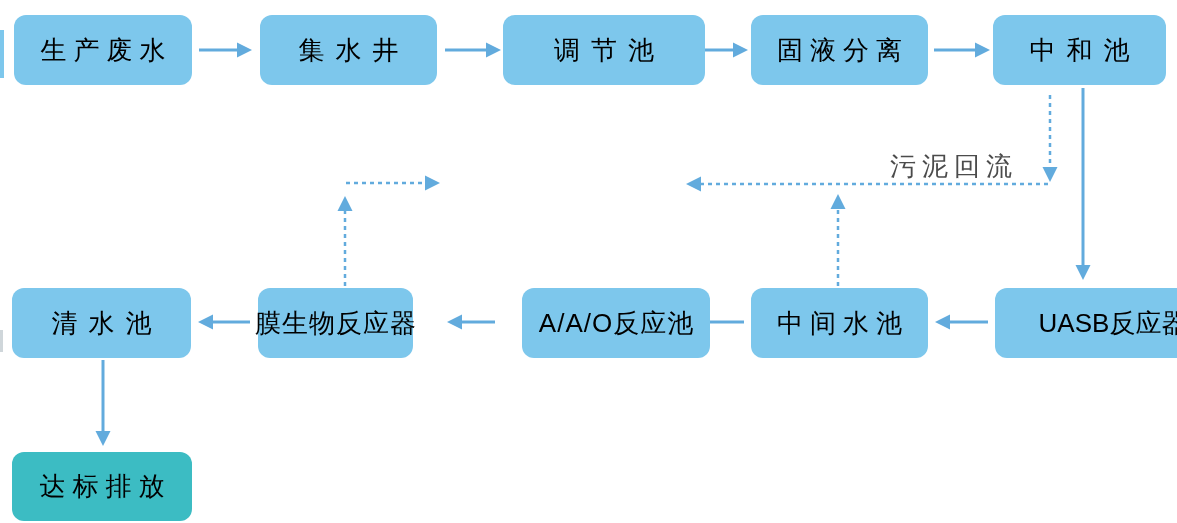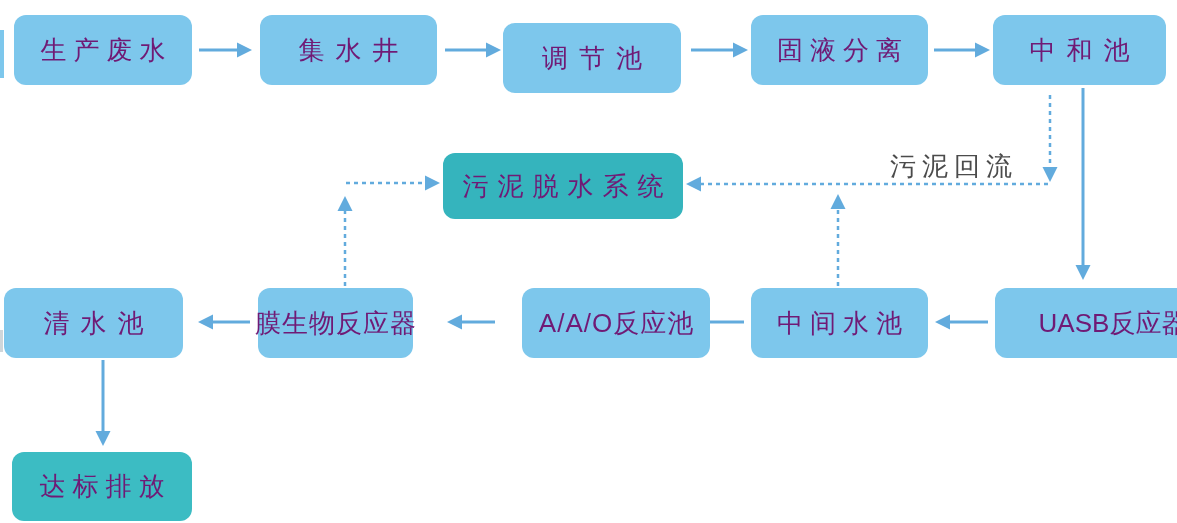--- a/index.html
+++ b/index.html
@@ -1,21 +1,21 @@
 <!DOCTYPE html>
 <html style="--node-blue: #7dc7ec; --teal-dark: #35b4bd; --teal-light: #3cbcc3; --arrow-blue: #62abdd; --label-gray: #4b4b4b;"><head>
 <meta charset="utf-8">
 <style>
   html,body{margin:0;padding:0;background:#ffffff;}
   .stage{position:relative;width:1177px;height:523px;background:#fff;overflow:hidden;font-family:"Liberation Sans",sans-serif;}
   .arrows{position:absolute;left:0;top:0;width:1177px;height:523px;}
   .arrows line{stroke:var(--arrow-blue);stroke-width:3;}
   .arrows line.dash{stroke-width:2.5;stroke-dasharray:4 4;}
   .arrows polygon{fill:var(--arrow-blue);}
-  .node{position:absolute;border-radius:12px;color:#701a75;display:flex;align-items:center;justify-content:center;font-size:26px;}
+  .node{position:absolute;border-radius:12px;color:#000000;display:flex;align-items:center;justify-content:center;font-size:26px;}
   .node span{white-space:nowrap;}
   .blue{background:var(--node-blue);}
   .teal1{background:var(--teal-dark);}
   .teal2{background:var(--teal-light);font-family:Liberation Serif, serif;}
   .ls11{letter-spacing:11px;} .ls11 span{transform:translateX(5.5px);}
   .ls7{letter-spacing:7px;} .ls7 span{transform:translateX(3.5px);}
   .ls9{letter-spacing:9px;} .ls9 span{transform:translateX(4.5px);}
   .ls1{letter-spacing:1px;} .ls1 span{transform:translateX(.5px);}
   .ls0{letter-spacing:0;padding-left:32px;}
   .flow-label{position:absolute;left:890px;top:149px;font-size:26px;letter-spacing:6px;color:var(--label-gray);white-space:nowrap;}
@@ -87,47 +87,44 @@
         <polygon points="440,183 425,175.5 425,190.5"></polygon>
     </g>
   </svg>
 
   <div class="node blue ls7" style="left:14px;top:15px;width:178px;height:70px">
       <span>生产废水</span>
     </div>
   <div class="node blue ls11" style="left:260px;top:15px;width:177px;height:70px">
       <span>集水井</span>
     </div>
-  <div class="node blue ls11" style="left:503px;top:23px;width:178px;height:70px">
+  <div class="node blue ls11" style="left:503px;top:15px;width:202px;height:70px">
       <span>调节池</span>
     </div>
   <div class="node blue ls7" style="left:751px;top:15px;width:177px;height:70px">
       <span>固液分离</span>
     </div>
   <div class="node blue ls11" style="left:993px;top:15px;width:173px;height:70px">
       <span>中和池</span>
     </div>
 
-  <div class="node teal1 ls9" style="left:443px;top:153px;width:240px;height:66px">
-      <span>污泥脱水系统</span>
-    </div>
 
   <div class="node blue ls0" style="left:995px;top:288px;width:172px;height:70px">
       <span>UASB反应器</span>
     </div>
   <div class="node blue ls7" style="left:751px;top:288px;width:177px;height:70px">
       <span>中间水池</span>
     </div>
   <div class="node blue ls1" style="left:522px;top:288px;width:188px;height:70px">
       <span>A/A/O反应池</span>
     </div>
   <div class="node blue ls1" style="left:258px;top:288px;width:155px;height:70px">
       <span>膜生物反应器</span>
     </div>
-  <div class="node blue ls11" style="left:4px;top:288px;width:179px;height:70px">
+  <div class="node blue ls11" style="left:12px;top:288px;width:179px;height:70px">
       <span>清水池</span>
     </div>
 
   <div class="node teal2 ls7" style="left:12px;top:452px;width:180px;height:69px">
       <span>达标排放</span>
     </div>
 
   <div class="flow-label">污泥回流</div>
 
   <div class="artifact" style="left:0;top:30px;width:4px;height:48px;background:var(--node-blue);"></div>

